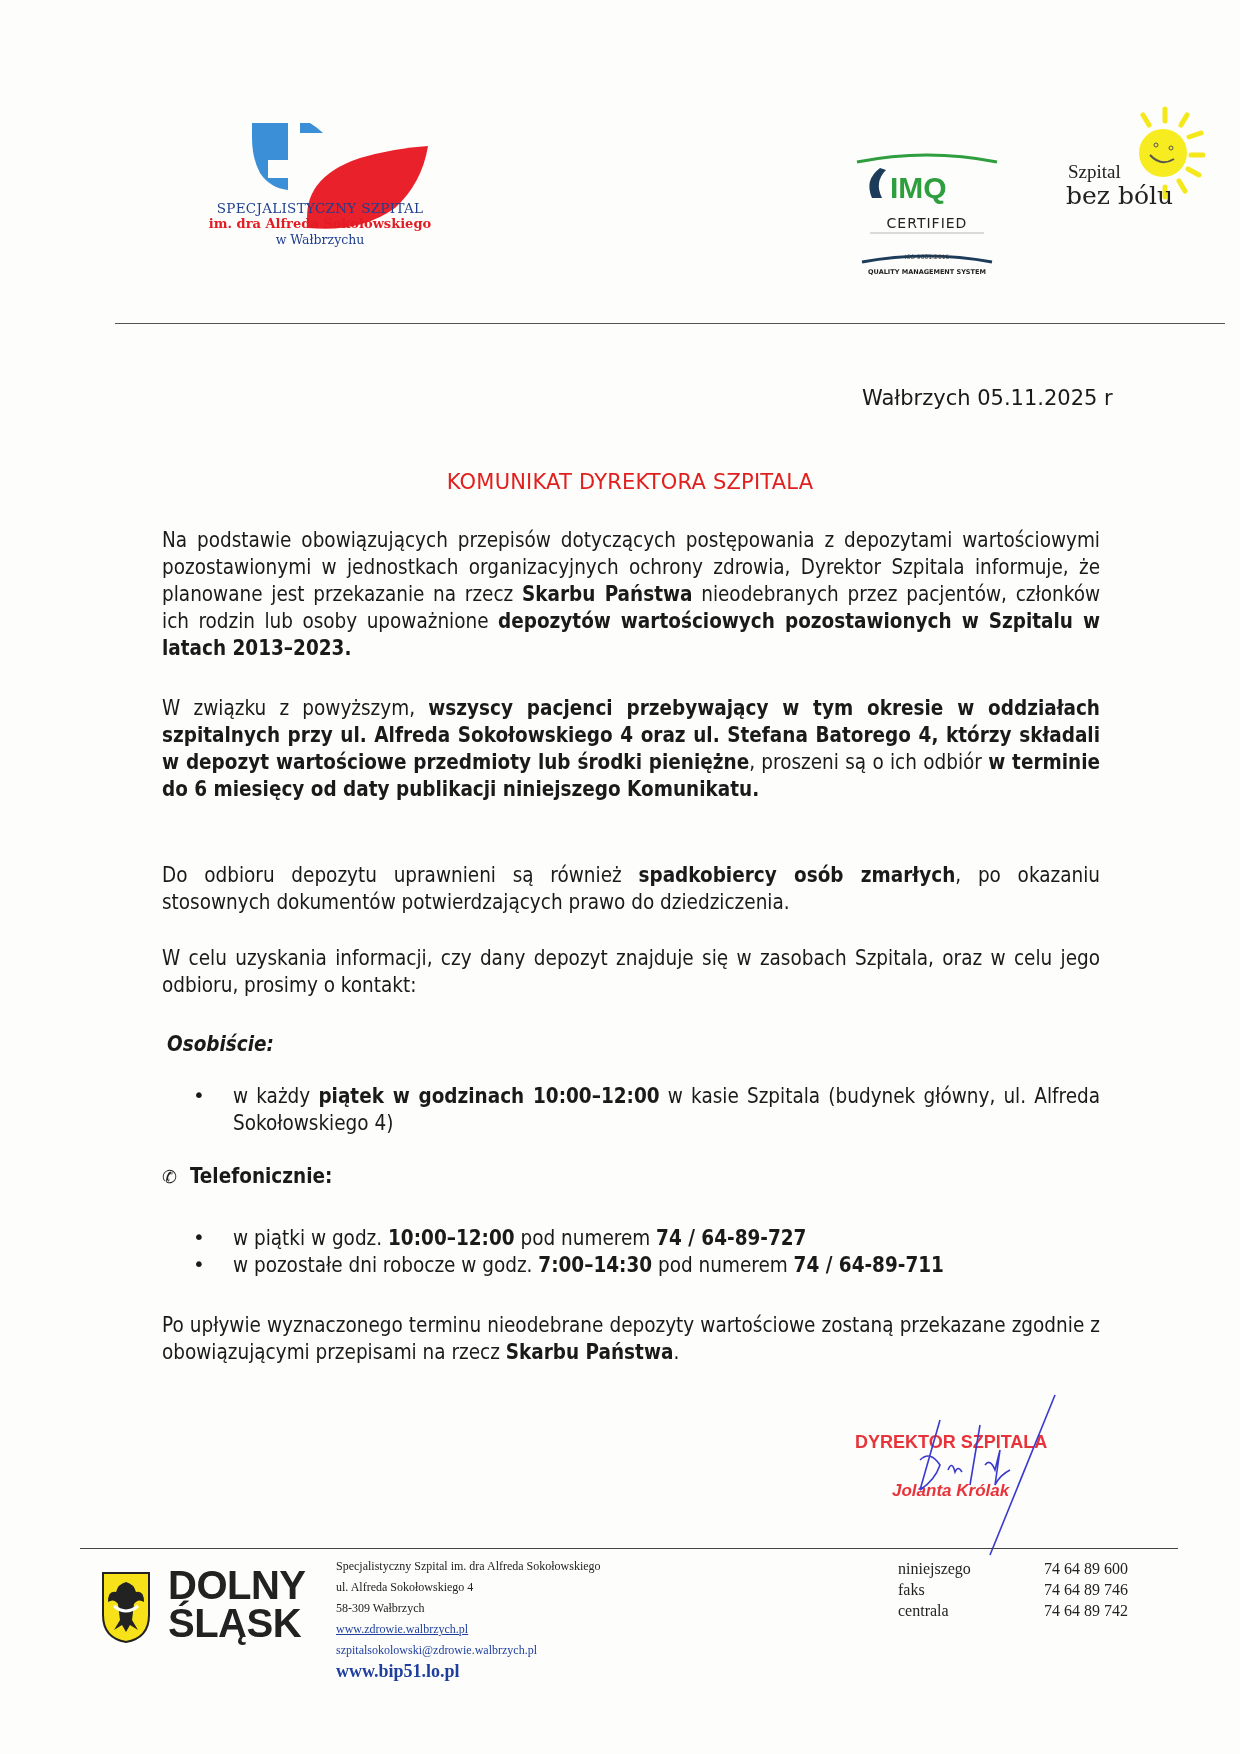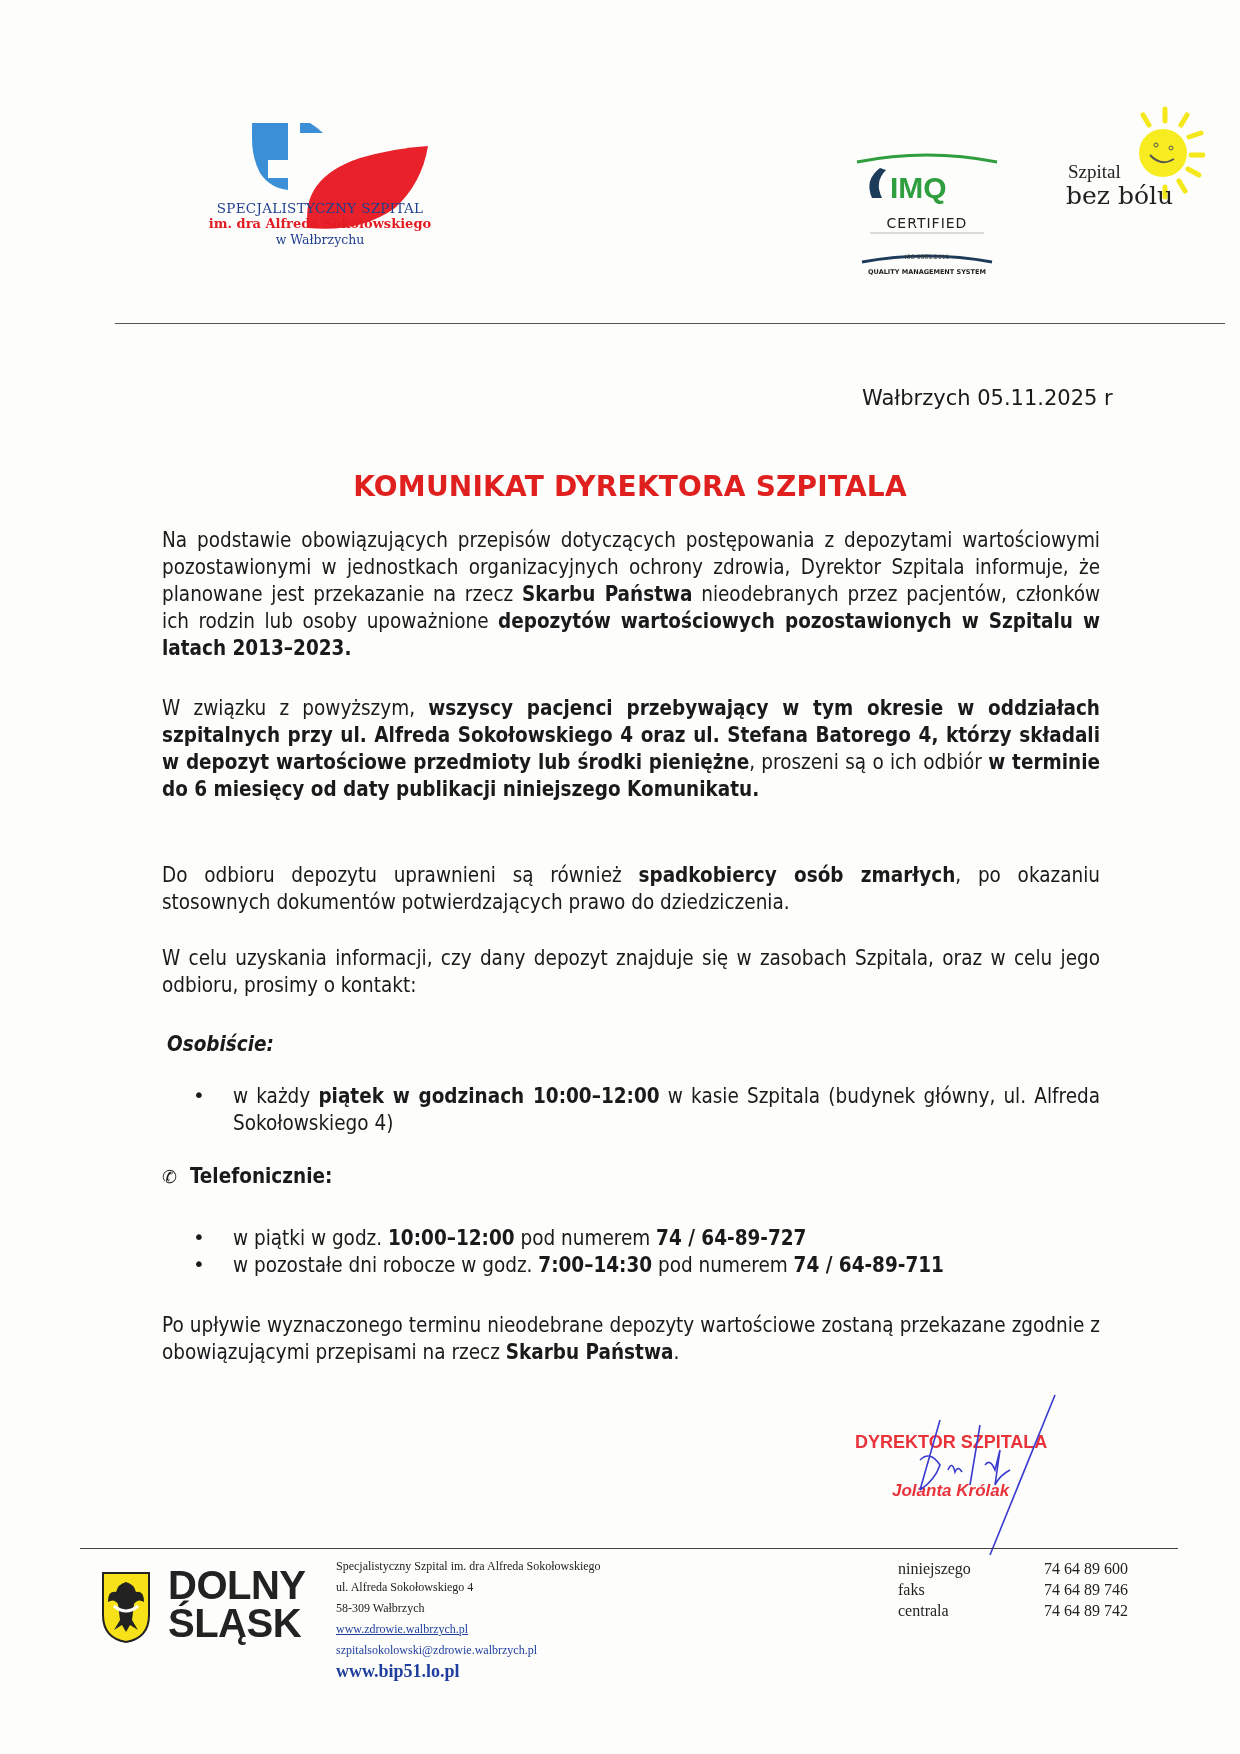--- a/index.html
+++ b/index.html
@@ -16,21 +16,21 @@
   .imq { left:852px; top:150px; width:150px; height:130px; }
   .imq-cert { left:852px; top:215px; width:150px; text-align:center; font-size:14px; letter-spacing:1px; color:#222; }
   .imq-qms { left:852px; top:244px; width:150px; text-align:center; font-size:6.5px; font-weight:bold; color:#222;margin-top:24px; }
   .imq-iso { left:852px; top:253px; width:150px; text-align:center; font-size:6px; color:#333; }
   .sun { left:1125px; top:105px; width:80px; height:105px; }
   .szb1 { left:1068px; top:161px; font-family:Liberation Serif, serif; font-size:19px; color:#222; }
   .szb2 { left:1066px; top:183px; font-family:"DejaVu Serif", serif; font-size:25px; color:#222; line-height:1; }
   .hr-top { left:115px; top:323px; width:1110px; height:1px; background:#555; }
 
   .date { left:862px; top:386px; font-family:"DejaVu Sans", sans-serif; font-size:21px; color:#1a1a1a; }
-  .title { left:160px; top:470px; width:940px; text-align:center; font-size:28px; font-weight:bold; color:#e0201e; letter-spacing:0.2px; }
+  .title { left:160px; top:470px; width:940px; text-align:center; font-size:21px; font-weight:normal; color:#e0201e; letter-spacing:0.2px; }
 
   .para { left:162px; width:938px; font-family:"DejaVu Sans Condensed", "DejaVu Sans", sans-serif; font-size:20.5px; line-height:27px; text-align:justify; color:#1a1a1a; font-stretch:condensed; }
   .para b { font-weight:bold; }
   .p1 { top:527px; }
   .p2 { top:695px; }
   .p3 { top:862px; }
   .p4 { top:945px; }
   .sub { left:167px; font-size:20.5px; font-weight:bold; font-stretch:condensed; }
   .sub1 { top:1032px;font-style:italic; }
   .sub2 { top:1164px; left:190px; }

